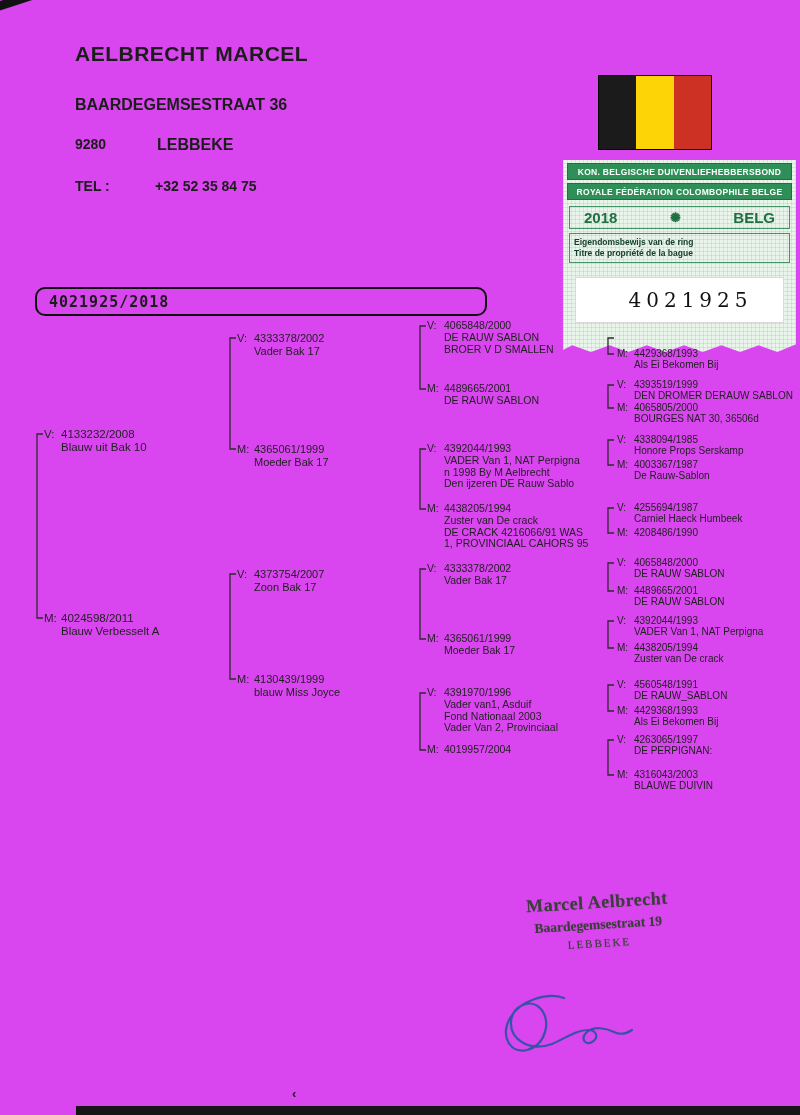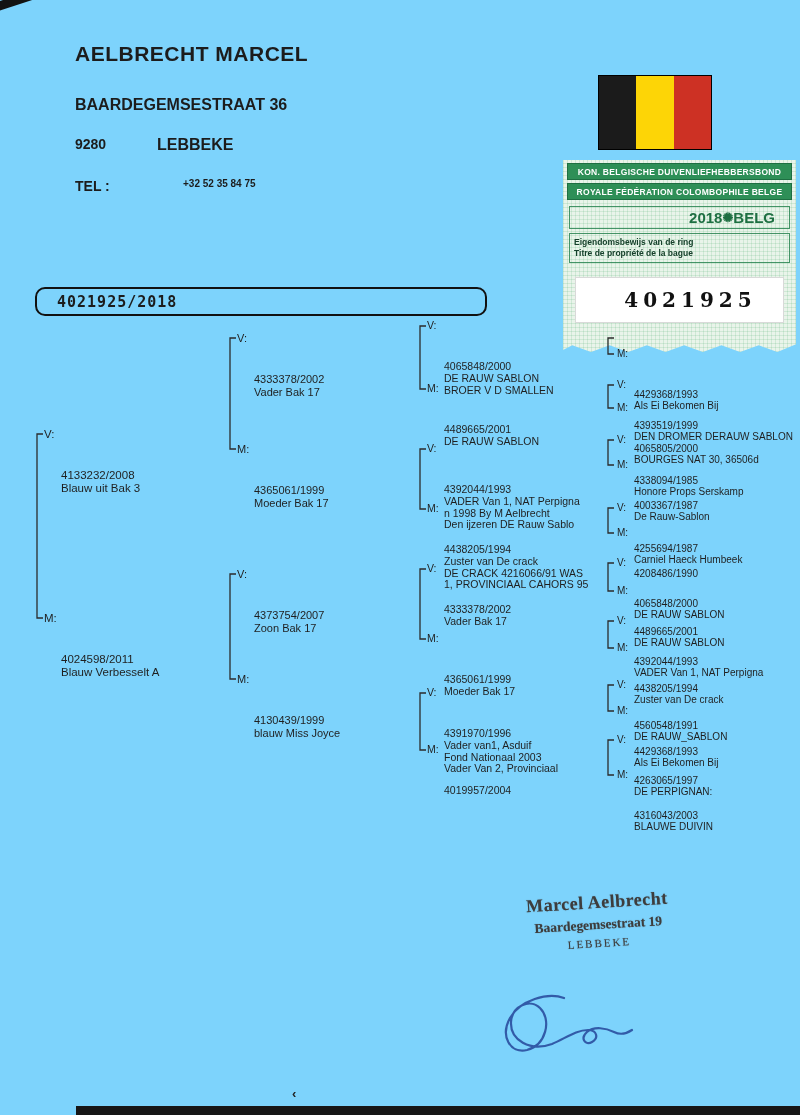--- a/index.html
+++ b/index.html
@@ -1,29 +1,29 @@
 <!DOCTYPE html>
 <html><head>
 <meta charset="utf-8">
 <style>
   html,body { margin:0; padding:0; background:#e9e9e9; }
   .page {
     position:relative; width:800px; height:1115px; margin:0 auto;
-    background:#7dd3fc; overflow:hidden;
+    background:#d946ef; overflow:hidden;
     font-family:"Liberation Sans", sans-serif; color:#1c1c1c;
   }
   .abs { position:absolute; }
 
   
   .hdr-name   { left:75px; top:42px;  font-size:21px; font-weight:bold; letter-spacing:.5px; }
   .hdr-street { left:75px; top:96px;  font-size:16px; font-weight:bold; }
   .hdr-postal { left:75px; top:136px; font-size:14px; font-weight:bold; }
   .hdr-city   { left:157px; top:136px; font-size:16px; font-weight:bold; }
   .hdr-tel-label { left:75px; top:178px; font-size:14px; font-weight:bold; }
-  .hdr-tel-value { left:155px; top:178px; font-size:10px; font-weight:bold;margin-left:28px; }
+  .hdr-tel-value { left:155px; top:178px; font-size:14px; font-weight:bold; }
 
   
   .flag { left:598px; top:75px; width:112px; height:73px; border:1px solid #000; display:flex; }
   .flag .stripe { flex:1; }
   .flag .black  { background:#1b1b1b; }
   .flag .yellow { background:#fdd506; }
   .flag .red    { background:#cd3124; }
 
   
   .fed-stamp {
@@ -34,48 +34,48 @@
       repeating-linear-gradient(0deg,  rgba(70,170,105,.16) 0 1px, transparent 1px 4px);
     clip-path: polygon(0 0,100% 0,100% 96%,92% 100%,84% 96.5%,76% 100%,68% 96.5%,60% 100%,52% 96.5%,44% 100%,36% 96.5%,28% 100%,20% 96.5%,12% 100%,4% 96.5%,0 99%);
   }
   .fed-bar {
     margin:3px 4px 0; background:#2e8f57; color:#fff; text-align:center;
     font-size:8.5px; font-weight:bold; letter-spacing:.3px; padding:3px 0 2px;
     border:1px solid #1e6f42;
   }
   .fed-year-row {
     margin:6px 6px 0; border:1.5px solid rgba(40,130,80,.85);
-    display:flex; align-items:center; justify-content:flex-end;
+    display:flex; align-items:center; justify-content:space-between;
     padding:2px 14px; color:#1e6f42; font-weight:bold; font-size:15px;
   }
   .fed-emblem { font-size:13px; color:#1e6f42; }
   .fed-own-box {
     margin:4px 6px 0; border:1.5px solid rgba(40,130,80,.85);
     padding:3px 4px; color:#16402b; font-weight:bold; font-size:8.5px; line-height:11px;
   }
   .fed-number-box {
     margin:14px 12px 0; height:44px; background:#fff;
     border:1px solid rgba(0,0,0,.15);
     display:flex; align-items:center; justify-content:center;
-    font-family:"DejaVu Serif", serif; font-weight:700; font-size:20px;
+    font-family:"DejaVu Serif", serif; font-weight:400; font-size:20px;
     letter-spacing:5px; color:#111;padding-left:22px;
   }
 
   
   .ring-box {
     left:35px; top:287px; width:452px; height:29px;
     border:2px solid #111; border-radius:10px;
-    display:flex; align-items:center; padding-left:20px; box-sizing:border-box;
+    display:flex; align-items:center; padding-left:12px; box-sizing:border-box;
     font-family:"DejaVu Sans Mono", monospace; font-weight:bold; font-size:15px; letter-spacing:1px;
   }
 
   
   .entry { position:absolute; display:flex; color:#1f1f1f; }
   .entry .sex { width:17px; flex:none; }
-  .entry .body { display:flex; flex-direction:column;margin-top:41px; }
+  .entry .body { display:flex; flex-direction:column; }
   .entry .desc { white-space:pre-line; }
   .g1 { font-size:11.5px; line-height:13px; }
   .g2 { font-size:11px;   line-height:12.5px; }
   .g3 { font-size:10.5px; line-height:11.8px; max-width:188px; }
   .g4 { font-size:10px;   line-height:11.3px; max-width:184px; }
 
   .lines-svg { left:0; top:0; pointer-events:none; }
 
   
   .owner-stamp {
@@ -147,21 +147,21 @@
          M614,563 H608 V591 H614
          M614,621 H608 V648 H614
          M614,685 H608 V711 H614
          M614,740 H608 V775 H614"></path>
   </svg>
 
   <div class="entry g1" style="left:44px;top:428px">
     <span class="sex">V:</span>
     <span class="body">
         <span class="ring">4133232/2008</span>
-        <span class="desc">Blauw uit Bak 3</span>
+        <span class="desc">Blauw uit Bak 10</span>
       </span>
   </div>
   <div class="entry g1" style="left:44px;top:612px">
     <span class="sex">M:</span>
     <span class="body">
         <span class="ring">4024598/2011</span>
         <span class="desc">Blauw Verbesselt A</span>
       </span>
   </div>
 

